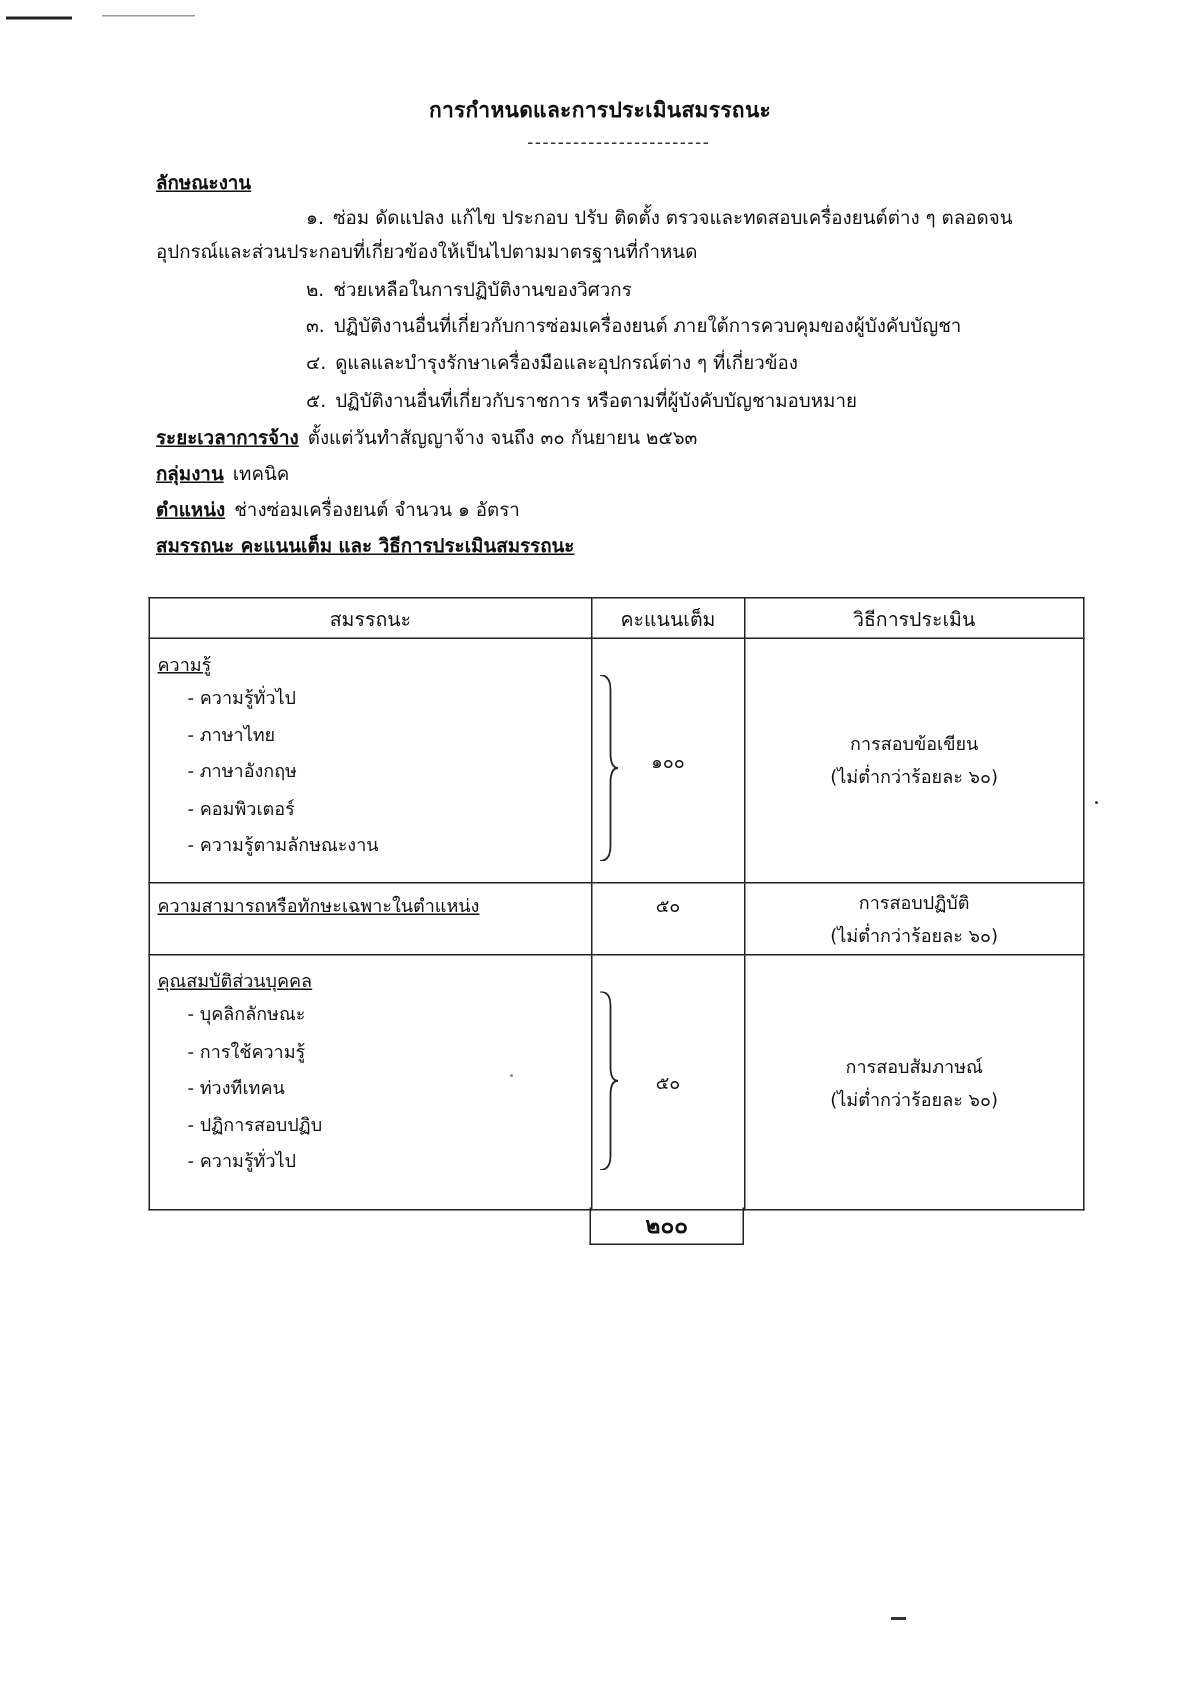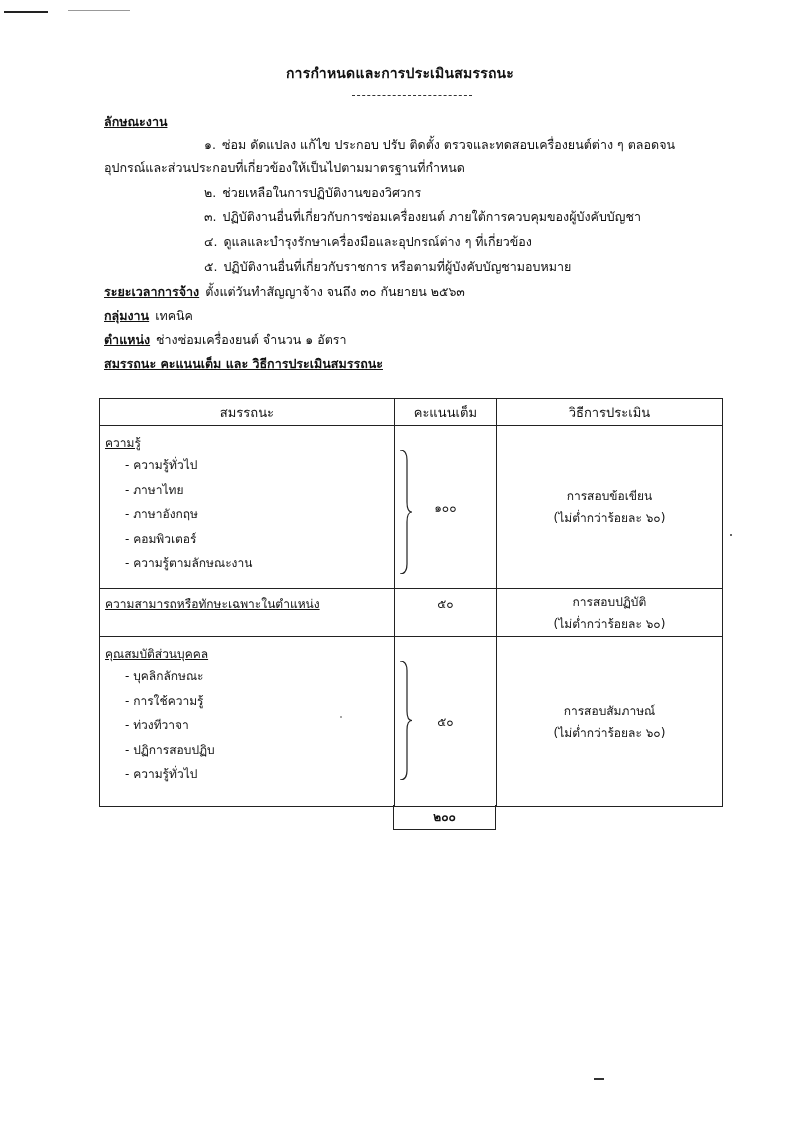--- a/index.html
+++ b/index.html
@@ -34,21 +34,21 @@
     .sub { padding-left: 20px; line-height: 24.5px; }
     .center-cell { text-align: center; vertical-align: middle !important; position: relative; }
     .method { line-height: 22px; }
     .brace {
       position: absolute; left: 4px; top: 10px; bottom: 10px; width: 14px;
     }
     .brace svg { width: 14px; height: 100%; }
     .total {
       position: absolute; left: 393px; top: 805px; width: 101px; height: 24px;
       border: 1px solid #222; border-top: none; text-align: center; line-height: 24px;
-      font-size: 12px; font-weight: bold;
+      font-size: 15px; font-weight: bold;
     }
     .dot { position: absolute; width: 2px; height: 2px; background: #333; border-radius: 1px; }
     .foot-mark { position: absolute; left: 594px; top: 1078px; width: 10px; height: 2px; background: #333; }
   </style>
 </head>
 <body>
 
 <div class="scan-mark a"></div>
 <div class="scan-mark b"></div>
 
@@ -131,21 +131,21 @@
         <div class="method">การสอบปฏิบัติ</div>
         <div class="method">(ไม่ต่ำกว่าร้อยละ ๖๐)</div>
       </td>
     </tr>
     <tr style="height:170px;margin-top:24px;">
       <td>
         <div class="cell-inner">
           <div class="group-title">คุณสมบัติส่วนบุคคล</div>
           <div class="sub"><span>-</span> <span>บุคลิกลักษณะ</span></div>
           <div class="sub"><span>-</span> <span>การใช้ความรู้</span></div>
-          <div class="sub"><span>-</span> <span>ท่วงทีวาจา</span></div>
+          <div class="sub"><span>-</span> <span>ท่วงทีเทคน</span></div>
           <div class="sub"><span>-</span> <span>ปฏิการสอบปฏิบ</span></div>
           <div class="sub"><span>-</span> <span>ความรู้ทั่วไป</span></div>
         </div>
       </td>
       <td class="center-cell">
         <div class="brace" style="top:24px; bottom:26px;">
           <svg viewBox="0 0 14 100" preserveAspectRatio="none">
               <path d="M1 0 Q8 0 8 8 L8 42 Q8 50 13 50 Q8 50 8 58 L8 92 Q8 100 1 100" fill="none" stroke="#222" stroke-width="1.2" vector-effect="non-scaling-stroke"></path>
             </svg>
         </div>

